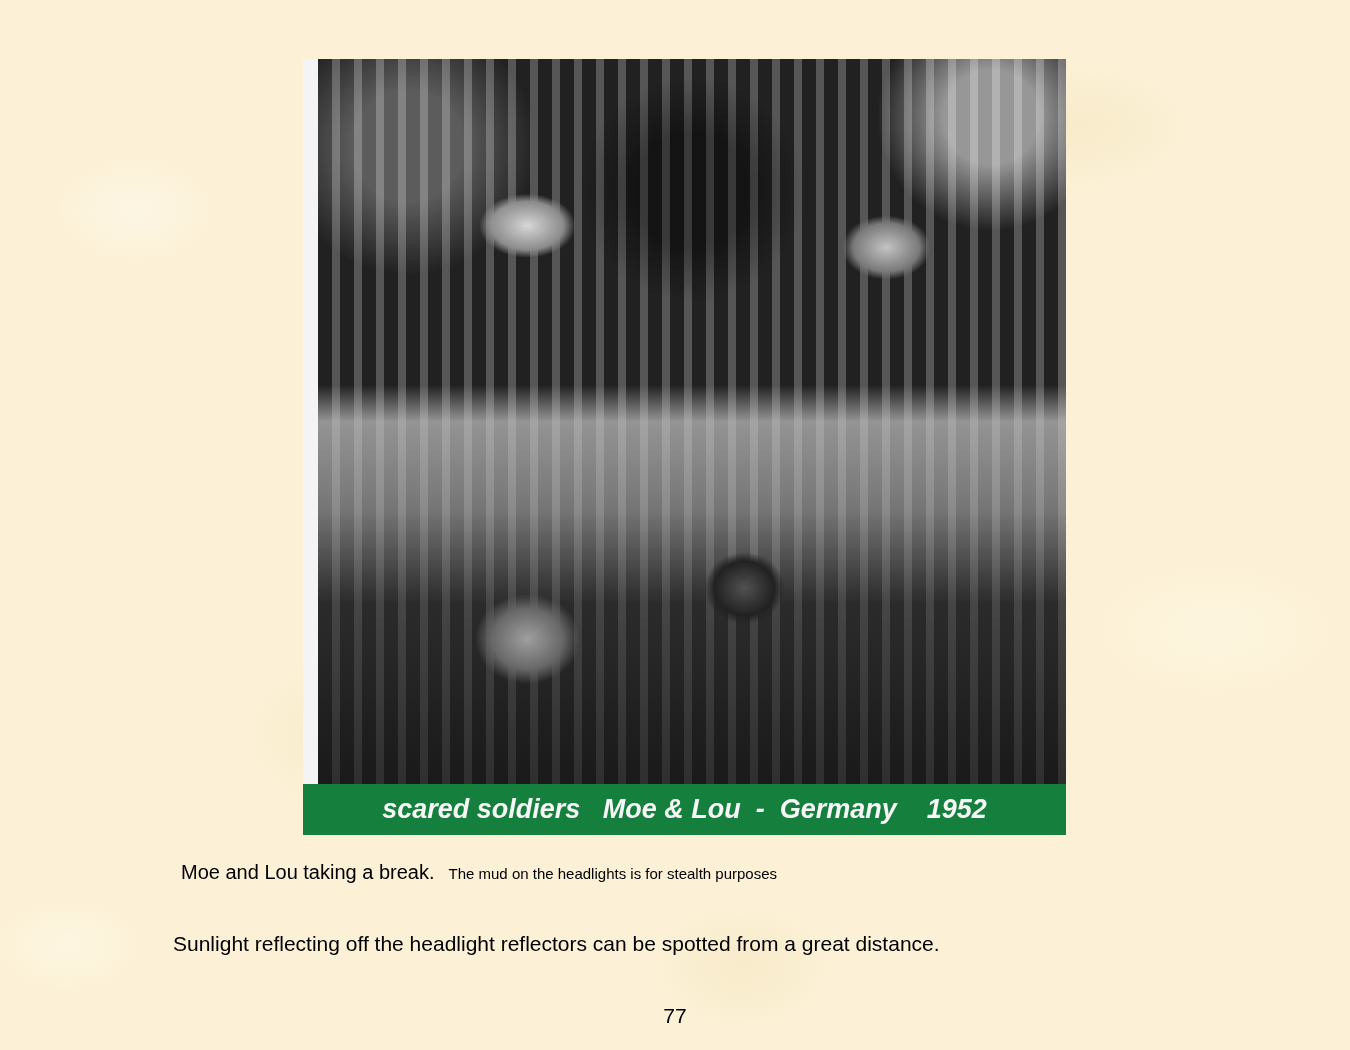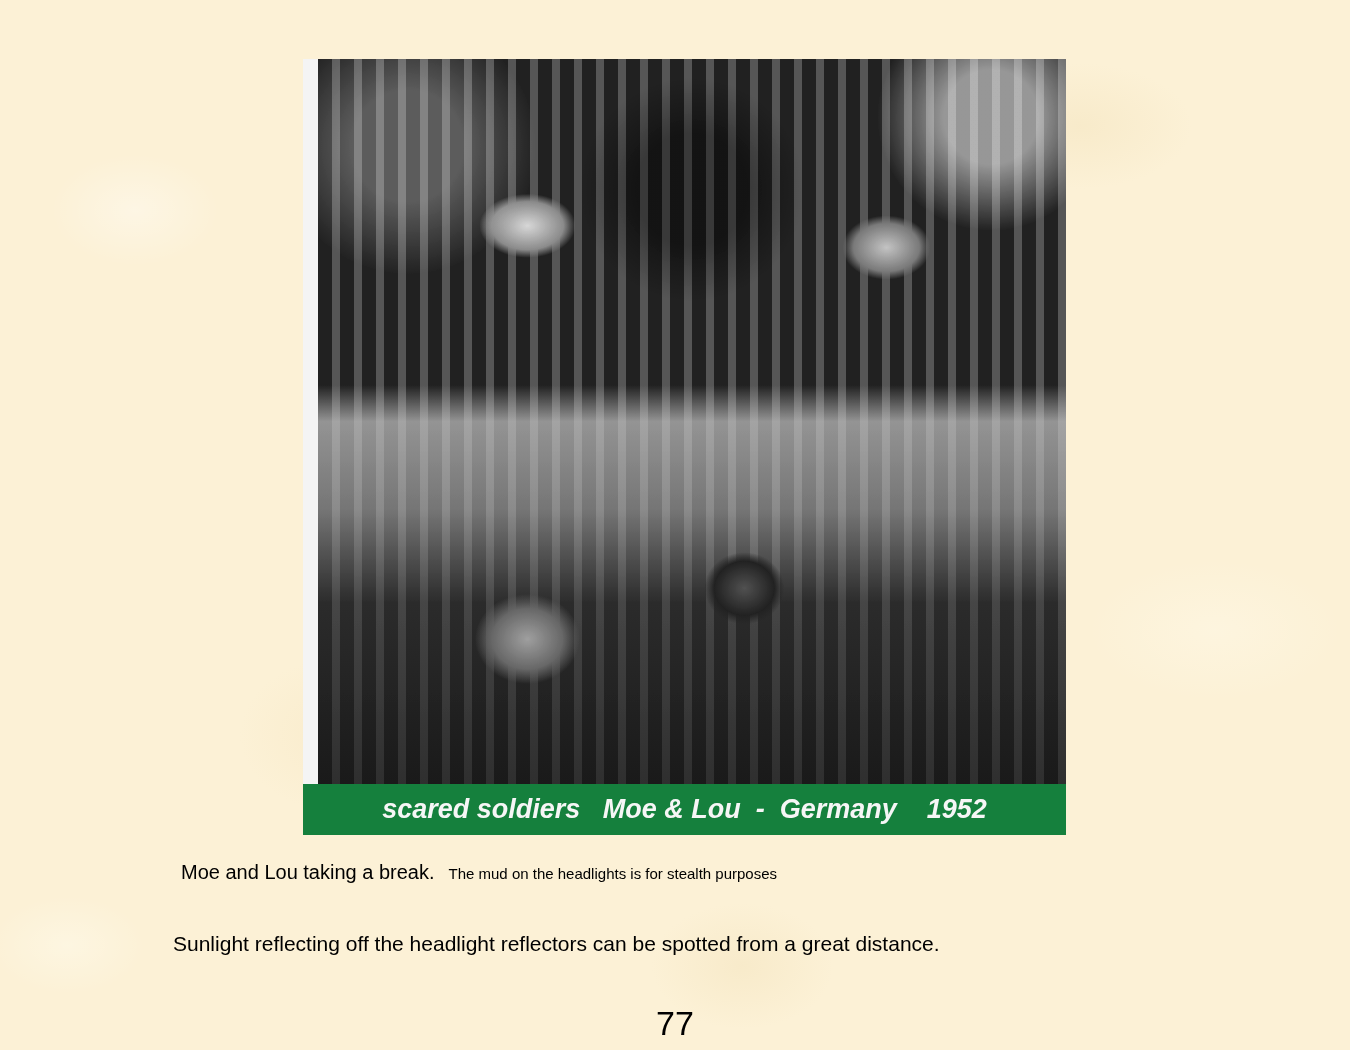--- a/index.html
+++ b/index.html
@@ -48,21 +48,21 @@
   .caption-line1 {
     position:absolute; left:181px; top:861px; white-space:nowrap; color:#000;
   }
   .caption-line1 .lead { font-size:20px; }
   .caption-line1 .rest { font-size:15px; margin-left:14px; }
   .caption-line2 {
     position:absolute; left:173px; top:900px; white-space:nowrap; color:#000; font-size:21px;margin-top:32px;
   }
   .page-number {
     position:absolute; left:0; width:1350px; top:1004px; text-align:center;
-    font-size:34px; color:#000;
+    font-size:21px; color:#000;
   }
 </style>
 </head>
 <body>
 
 <div class="photo-frame">
   <div class="photo" role="img" aria-label="Black and white photo of two soldiers in helmets with goggles relaxing in a jeep, feet up on the hood, mud-covered headlights"></div>
   <div class="photo-caption-bar">scared soldiers   Moe &amp; Lou  -  Germany    1952</div>
 </div>
 

